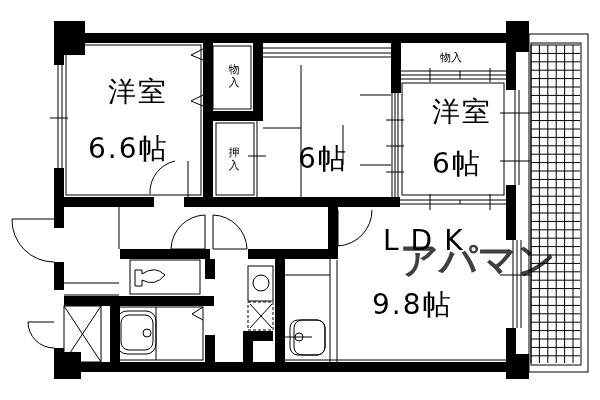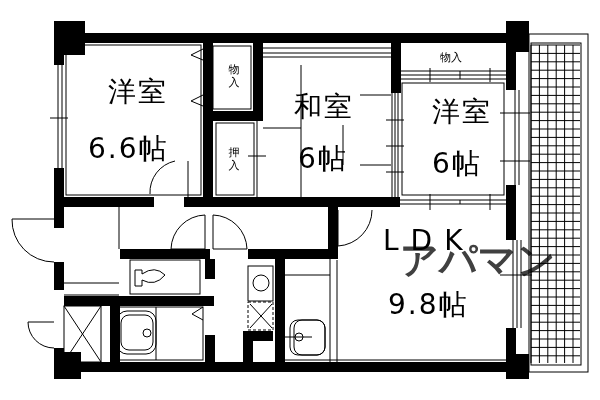--- a/index.html
+++ b/index.html
@@ -219,25 +219,24 @@
           <line x1="531" y1="338.9999999999999" x2="580" y2="338.9999999999999"></line>
           <line x1="531" y1="347.39999999999986" x2="580" y2="347.39999999999986"></line>
           <line x1="531" y1="355.79999999999984" x2="580" y2="355.79999999999984"></line>
         </g>
     </g>
   </svg>
 
   <div class="lbl room-name" style="left:108px;top:73px;">洋室</div>
   <div class="lbl room-size" style="left:88px;top:130px;">6.6帖</div>
 
-  <div class="lbl room-name" style="left:294px;top:88px;">和室</div>
   <div class="lbl room-size" style="left:298px;top:140px;">6帖</div>
 
   <div class="lbl room-name" style="left:432px;top:93px;">洋室</div>
   <div class="lbl room-size" style="left:432px;top:145px;">6帖</div>
 
   <div class="lbl room-name" style="left:383px;top:224px;letter-spacing:12px;">LDK</div>
-  <div class="lbl room-size" style="left:372px;top:286px;margin-left:16px;">9.8帖</div>
+  <div class="lbl room-size" style="left:372px;top:286px;">9.8帖</div>
 
   <div class="lbl vtext" style="left:228px;top:63px;">物<br>入</div>
   <div class="lbl vtext" style="left:228px;top:146px;">押<br>入</div>
   <div class="lbl small" style="left:440px;top:50px;">物入</div>
 </div>
 
 </body></html>

